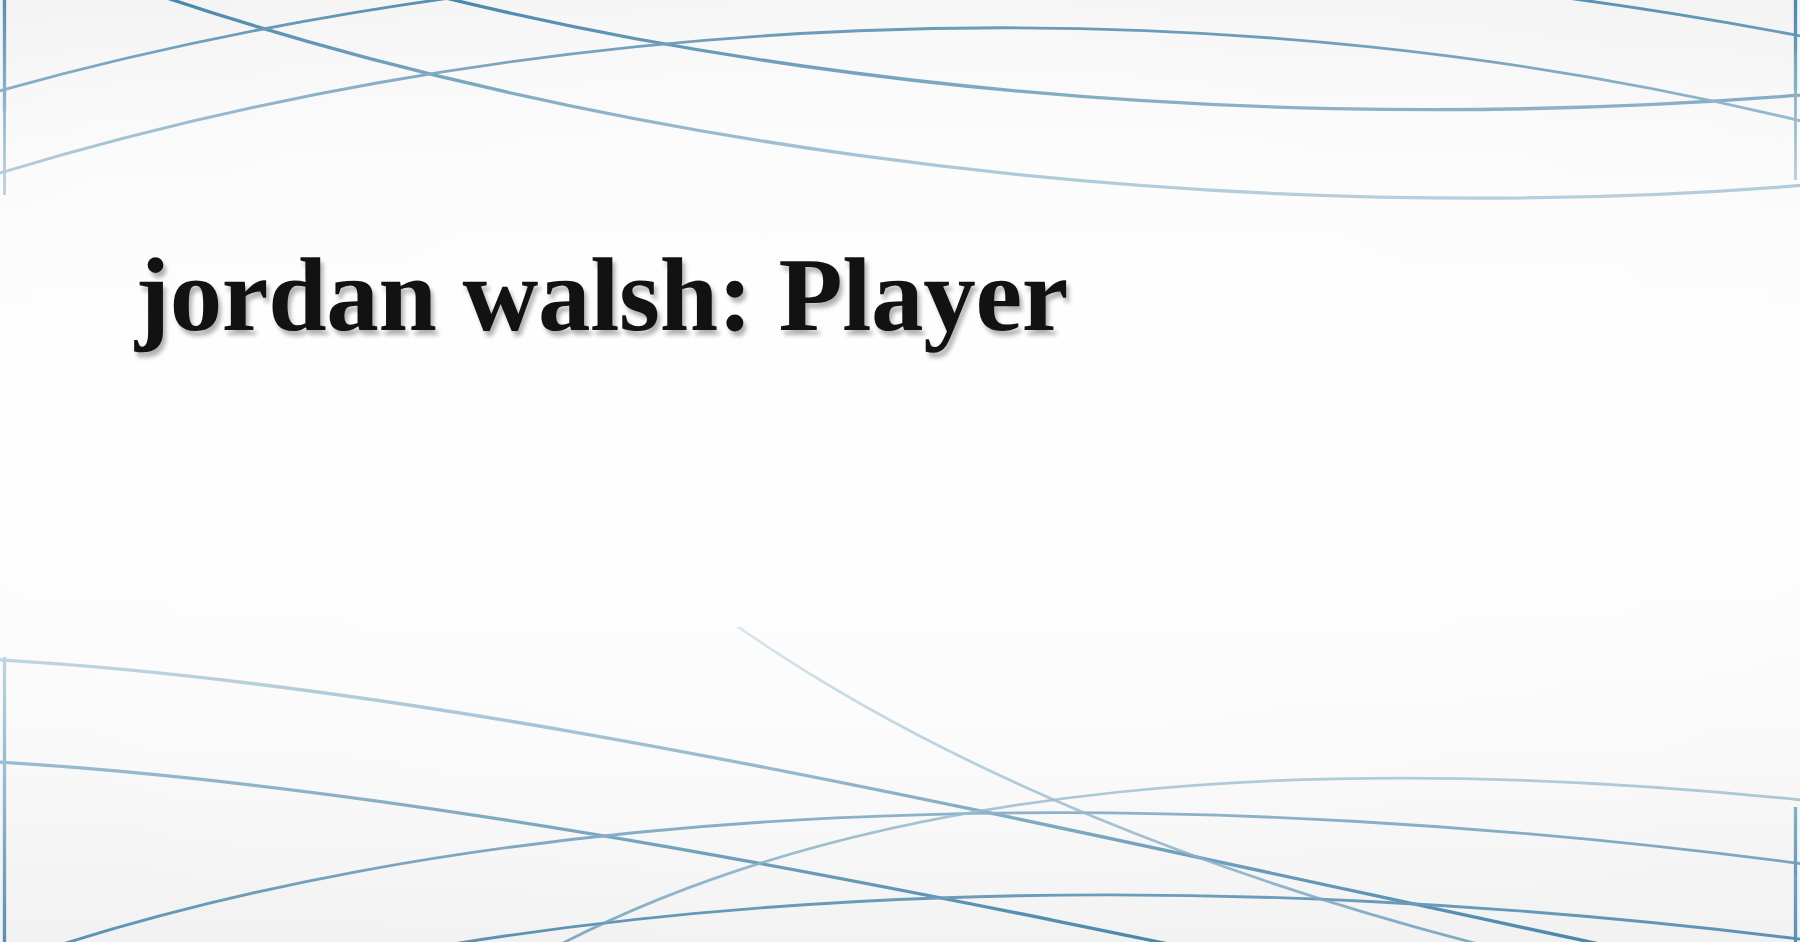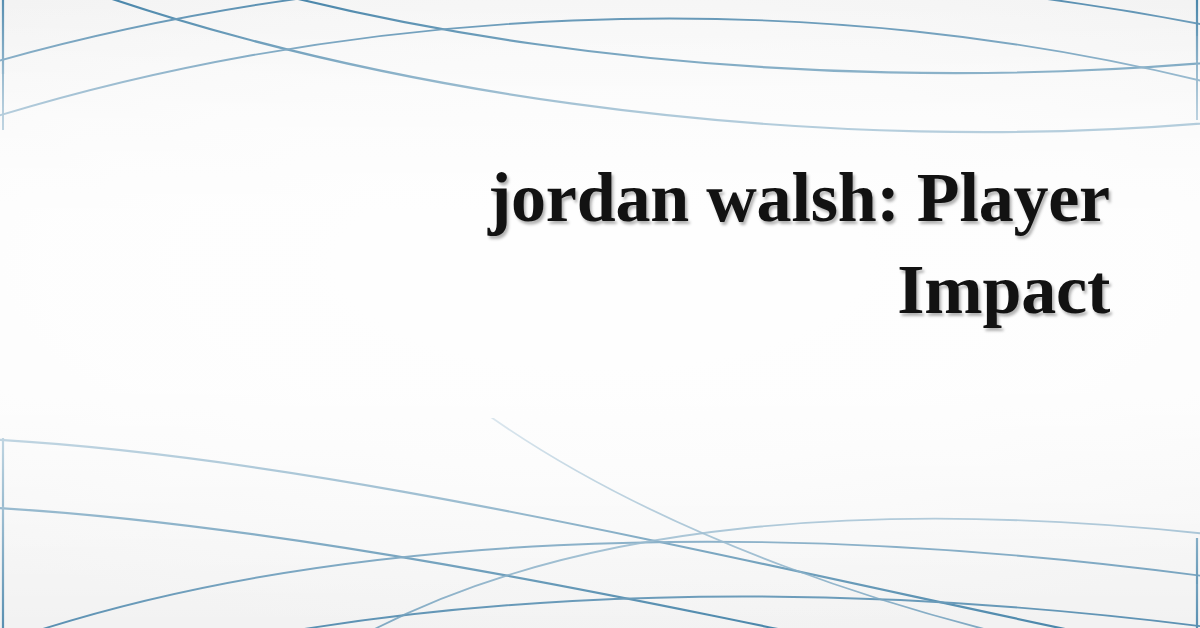--- a/index.html
+++ b/index.html
@@ -59,24 +59,23 @@
   }
   .arc.thin  { stroke-width: 1.9; stroke: #5a90b2; }
   .arc.faint { stroke-width: 1.8; stroke: #6d9dbb; opacity: 0.85; }
 
   #title-block {
     position: absolute;
     z-index: 3;
     left: 0;
     right: 0;
     top: 152px;
-    text-align: right;
+    text-align: left;
     padding: 0 90px;
     box-sizing: border-box;
-    margin-left: 26px;
   }
 
   #title-block .line {
     display: block;
     font-family: "Liberation Serif", "DejaVu Serif", serif;
     font-weight: bold;
     font-size: 70px;
     line-height: 92px;
     letter-spacing: -0.2px;
     color: #121212;
@@ -119,16 +118,15 @@
       <path class="arc thin" d="M 3 88  L 3 302"></path>
       <path class="arc" d="M 1197 120 L 1197 240"></path>
       <path class="arc thin" d="M 1197 166 L 1197 300"></path>
     </svg>
   </div>
 
   <div id="wash"></div>
 
   <div id="title-block">
     <span class="line">jordan walsh: Player</span>
-    <span class="line">Impact</span>
   </div>
 
 </div>
 
 </body></html>

